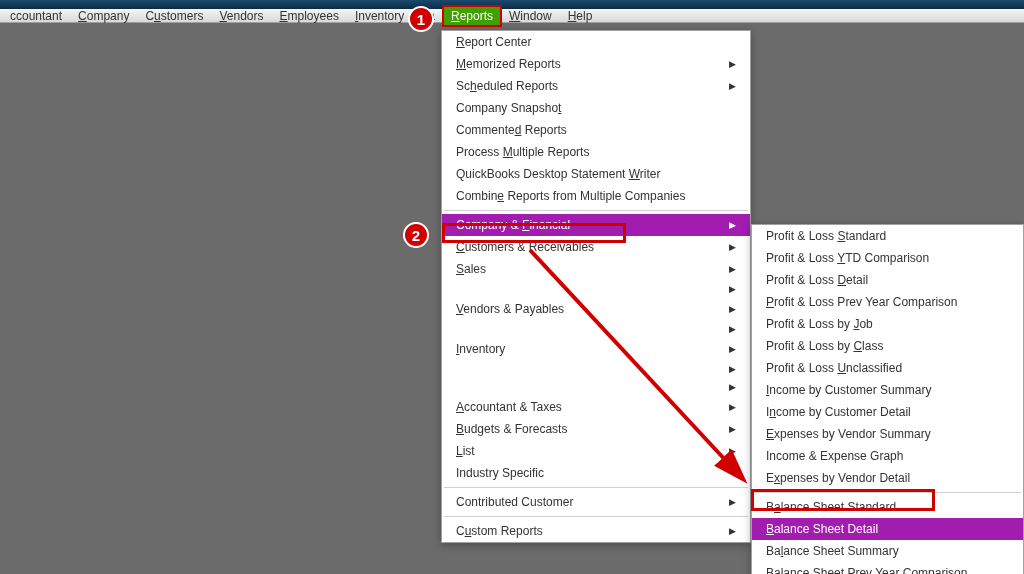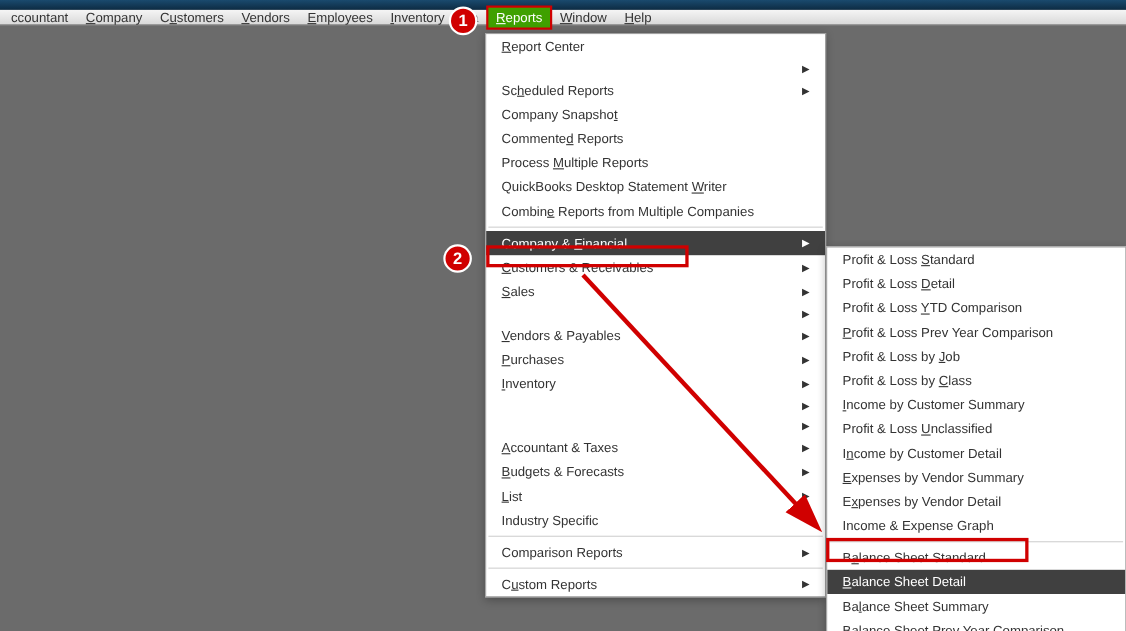--- a/index.html
+++ b/index.html
@@ -51,21 +51,21 @@
   }
   .dd-item {
     padding: 4px 14px;
     display: flex;
     justify-content: space-between;
     align-items: center;
     cursor: pointer;
     position: relative;
   }
   .dd-item.highlight {
-    background: #404040;
+    background: #a21caf;
     color: #fff;
   }
   .dd-item.highlight .arrow-right { color: #fff; }
   .dd-item .label { flex: 1; }
   .arrow-right {
     margin-left: auto;
     font-size: 9px;
     color: #333;
   }
   .divider { height: 1px; background: #d0d0d0; margin: 3px 2px; }
@@ -135,20 +135,21 @@
   </div>
 
 <div class="callout-badge badge1">1</div>
 <div class="callout-badge badge2">2</div>
 
 <div class="dropdown main">
     <div class="dd-item">
       <span class="label"><span class="underline">R</span>eport Center</span>
     </div>
     <div class="dd-item">
+      <span class="label"><span class="underline">M</span>emorized Reports</span>
       <span class="arrow-right">▶</span>
     </div>
     <div class="dd-item">
       <span class="label">Sc<span class="underline">h</span>eduled Reports</span>
       <span class="arrow-right">▶</span>
     </div>
     <div class="dd-item">
       <span class="label">Company Snapsho<span class="underline">t</span></span>
     </div>
     <div class="dd-item">
@@ -177,21 +178,20 @@
       <span class="arrow-right">▶</span>
     </div>
     <div class="dd-item">
       <span class="arrow-right">▶</span>
     </div>
     <div class="dd-item">
       <span class="label"><span class="underline">V</span>endors &amp; Payables</span>
       <span class="arrow-right">▶</span>
     </div>
     <div class="dd-item">
-      <span class="label"><span class="underline">P</span>urchases</span>
       <span class="arrow-right">▶</span>
     </div>
     <div class="dd-item">
       <span class="label"><span class="underline">I</span>nventory</span>
       <span class="arrow-right">▶</span>
     </div>
     <div class="dd-item">
       <span class="arrow-right">▶</span>
     </div>
     <div class="dd-item">
@@ -207,65 +207,65 @@
     </div>
     <div class="dd-item">
       <span class="label"><span class="underline">L</span>ist</span>
       <span class="arrow-right">▶</span>
     </div>
     <div class="dd-item">
       <span class="label">Industry Specific</span>
     </div>
     <div class="divider"></div>
     <div class="dd-item">
-      <span class="label">Comparison Reports</span>
+      <span class="label">Contributed Customer</span>
       <span class="arrow-right">▶</span>
     </div>
     <div class="divider"></div>
     <div class="dd-item">
       <span class="label">C<span class="underline">u</span>stom Reports</span>
       <span class="arrow-right">▶</span>
     </div>
   </div>
 <div class="dropdown sub">
     <div class="dd-item">
       <span class="label">Profit &amp; Loss <span class="underline">S</span>tandard</span>
     </div>
     <div class="dd-item">
+      <span class="label">Profit &amp; Loss <span class="underline">Y</span>TD Comparison</span>
+    </div>
+    <div class="dd-item">
       <span class="label">Profit &amp; Loss <span class="underline">D</span>etail</span>
     </div>
     <div class="dd-item">
-      <span class="label">Profit &amp; Loss <span class="underline">Y</span>TD Comparison</span>
-    </div>
-    <div class="dd-item">
       <span class="label"><span class="underline">P</span>rofit &amp; Loss Prev Year Comparison</span>
     </div>
     <div class="dd-item">
       <span class="label">Profit &amp; Loss by <span class="underline">J</span>ob</span>
     </div>
     <div class="dd-item">
       <span class="label">Profit &amp; Loss by <span class="underline">C</span>lass</span>
     </div>
     <div class="dd-item">
+      <span class="label">Profit &amp; Loss <span class="underline">U</span>nclassified</span>
+    </div>
+    <div class="dd-item">
       <span class="label"><span class="underline">I</span>ncome by Customer Summary</span>
     </div>
     <div class="dd-item">
-      <span class="label">Profit &amp; Loss <span class="underline">U</span>nclassified</span>
-    </div>
-    <div class="dd-item">
       <span class="label">I<span class="underline">n</span>come by Customer Detail</span>
     </div>
     <div class="dd-item">
       <span class="label"><span class="underline">E</span>xpenses by Vendor Summary</span>
     </div>
     <div class="dd-item">
+      <span class="label">Income &amp; Expense Graph</span>
+    </div>
+    <div class="dd-item">
       <span class="label">E<span class="underline">x</span>penses by Vendor Detail</span>
-    </div>
-    <div class="dd-item">
-      <span class="label">Income &amp; Expense Graph</span>
     </div>
     <div class="divider"></div>
     <div class="dd-item">
       <span class="label">B<span class="underline">a</span>lance Sheet Standard</span>
     </div>
     <div class="dd-item highlight">
       <span class="label"><span class="underline">B</span>alance Sheet Detail</span>
     </div>
     <div class="dd-item">
       <span class="label">Ba<span class="underline">l</span>ance Sheet Summary</span>

